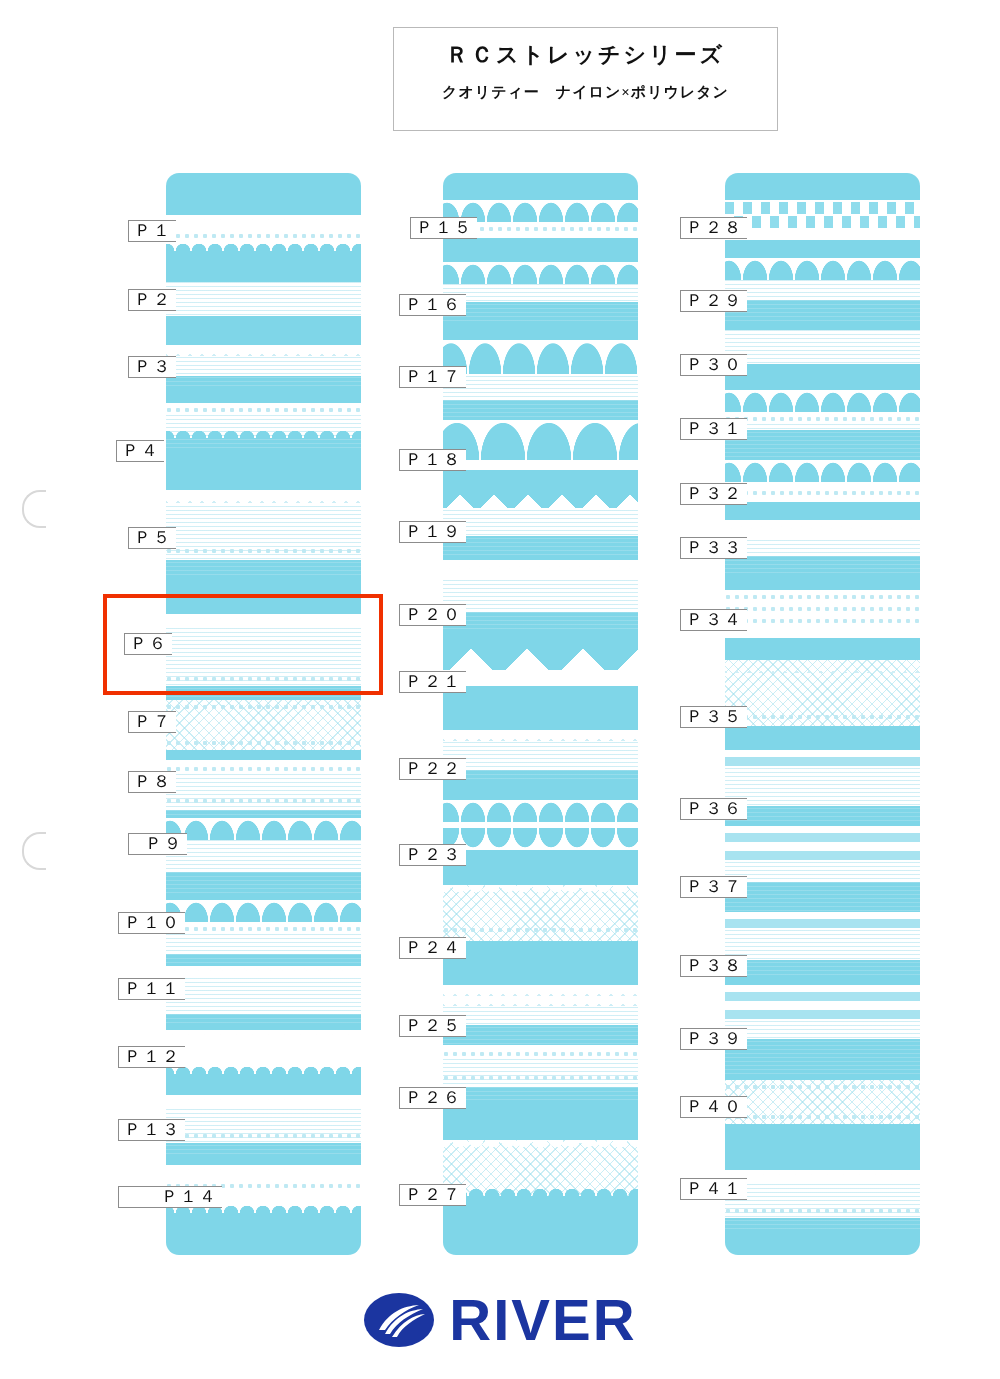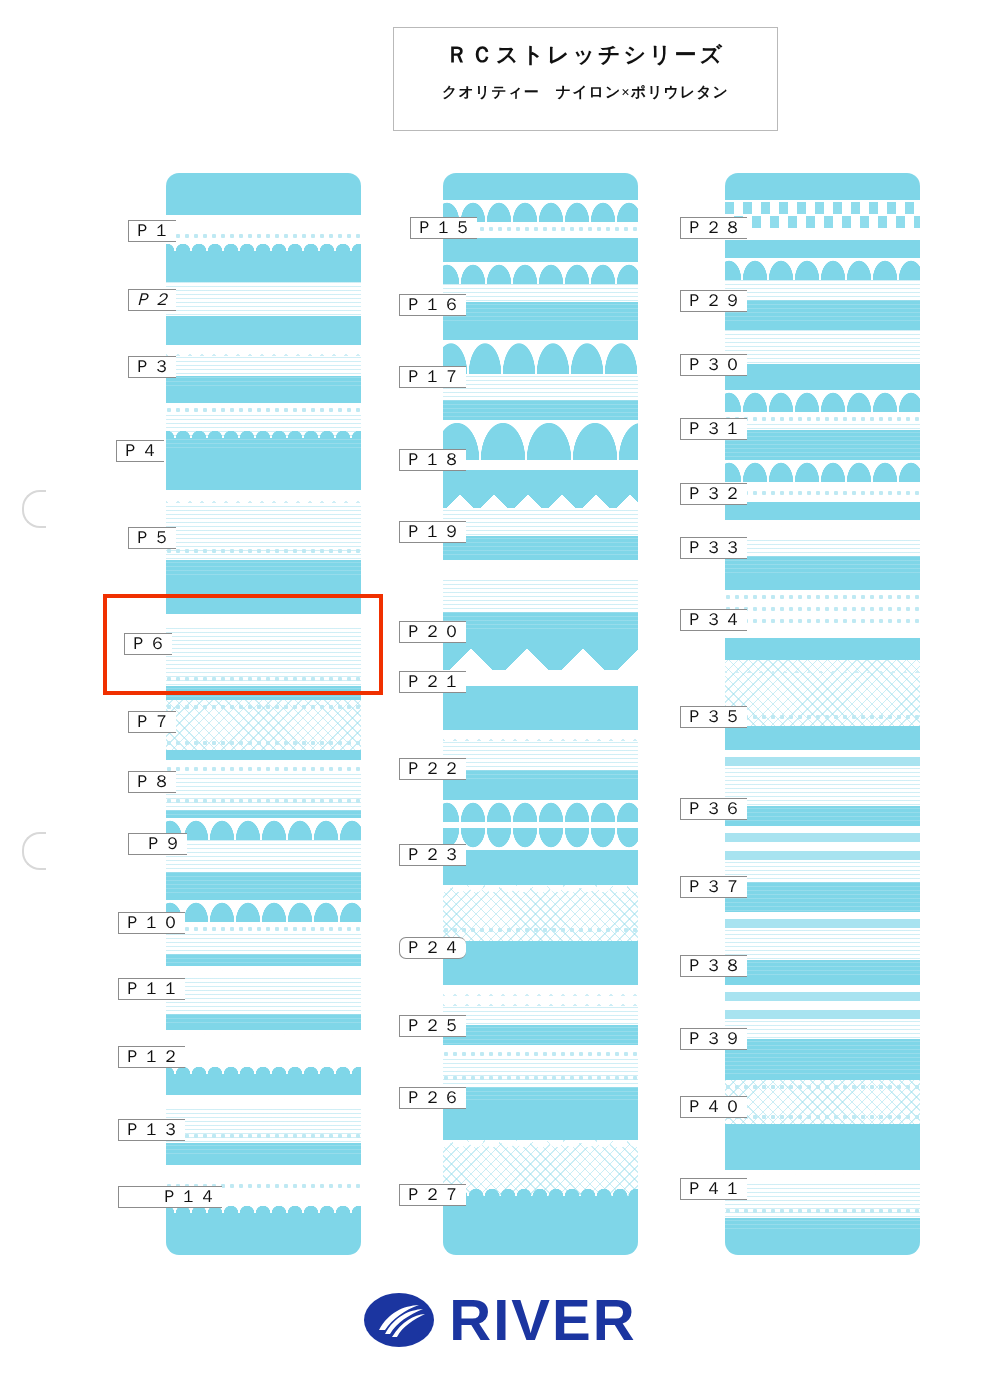--- a/index.html
+++ b/index.html
@@ -497,43 +497,43 @@
       <div class="trim">
         <div class="scallop" style="top:0"></div>
         <div class="stripes" style="top:14px"></div>
         <div class="dots" style="bottom:4px"></div>
       </div>
     </div>
   </div>
 
 <div id="labels-layer">
     <div class="label" style="left: 128px; top: 220px;">Ｐ１</div>
-    <div class="label" style="left: 128px; top: 289px; font-style: italic;">Ｐ２</div>
+    <div class="label" style="left: 128px; top: 289px;">Ｐ２</div>
     <div class="label" style="left: 128px; top: 356px;">Ｐ３</div>
     <div class="label" style="left: 116px; top: 440px;">Ｐ４</div>
     <div class="label" style="left: 128px; top: 527px;">Ｐ５</div>
     <div class="label" style="left: 124px; top: 633px;">Ｐ６</div>
     <div class="label" style="left: 128px; top: 711px;">Ｐ７</div>
     <div class="label" style="left: 128px; top: 771px;">Ｐ８</div>
     <div class="label" style="left: 128px; top: 833px; padding-left: 16px;">Ｐ９</div>
     <div class="label" style="left: 118px; top: 912px;">Ｐ１０</div>
     <div class="label" style="left: 118px; top: 978px;">Ｐ１１</div>
     <div class="label" style="left: 118px; top: 1046px;">Ｐ１２</div>
     <div class="label" style="left: 118px; top: 1119px;">Ｐ１３</div>
     <div class="label" style="left: 118px; top: 1186px; padding-left: 42px;">Ｐ１４</div>
     <div class="label" style="left: 410px; top: 217px;">Ｐ１５</div>
     <div class="label" style="left: 399px; top: 294px;">Ｐ１６</div>
     <div class="label" style="left: 399px; top: 366px;">Ｐ１７</div>
     <div class="label" style="left: 399px; top: 449px;">Ｐ１８</div>
     <div class="label" style="left: 399px; top: 521px;">Ｐ１９</div>
-    <div class="label" style="left: 399px; top: 604px; margin-top: 17px;">Ｐ２０</div>
+    <div class="label" style="left: 399px; top: 604px;">Ｐ２０</div>
     <div class="label" style="left: 399px; top: 671px;">Ｐ２１</div>
     <div class="label" style="left: 399px; top: 758px;">Ｐ２２</div>
     <div class="label" style="left: 399px; top: 844px;">Ｐ２３</div>
-    <div class="label" style="left: 399px; top: 937px; border-radius: 7px;">Ｐ２４</div>
+    <div class="label" style="left: 399px; top: 937px;">Ｐ２４</div>
     <div class="label" style="left: 399px; top: 1015px;">Ｐ２５</div>
     <div class="label" style="left: 399px; top: 1087px;">Ｐ２６</div>
     <div class="label" style="left: 399px; top: 1184px;">Ｐ２７</div>
     <div class="label" style="left: 680px; top: 217px;">Ｐ２８</div>
     <div class="label" style="left: 680px; top: 290px;">Ｐ２９</div>
     <div class="label" style="left: 680px; top: 354px;">Ｐ３０</div>
     <div class="label" style="left: 680px; top: 418px;">Ｐ３１</div>
     <div class="label" style="left: 680px; top: 483px;">Ｐ３２</div>
     <div class="label" style="left: 680px; top: 537px;">Ｐ３３</div>
     <div class="label" style="left: 680px; top: 609px;">Ｐ３４</div>

